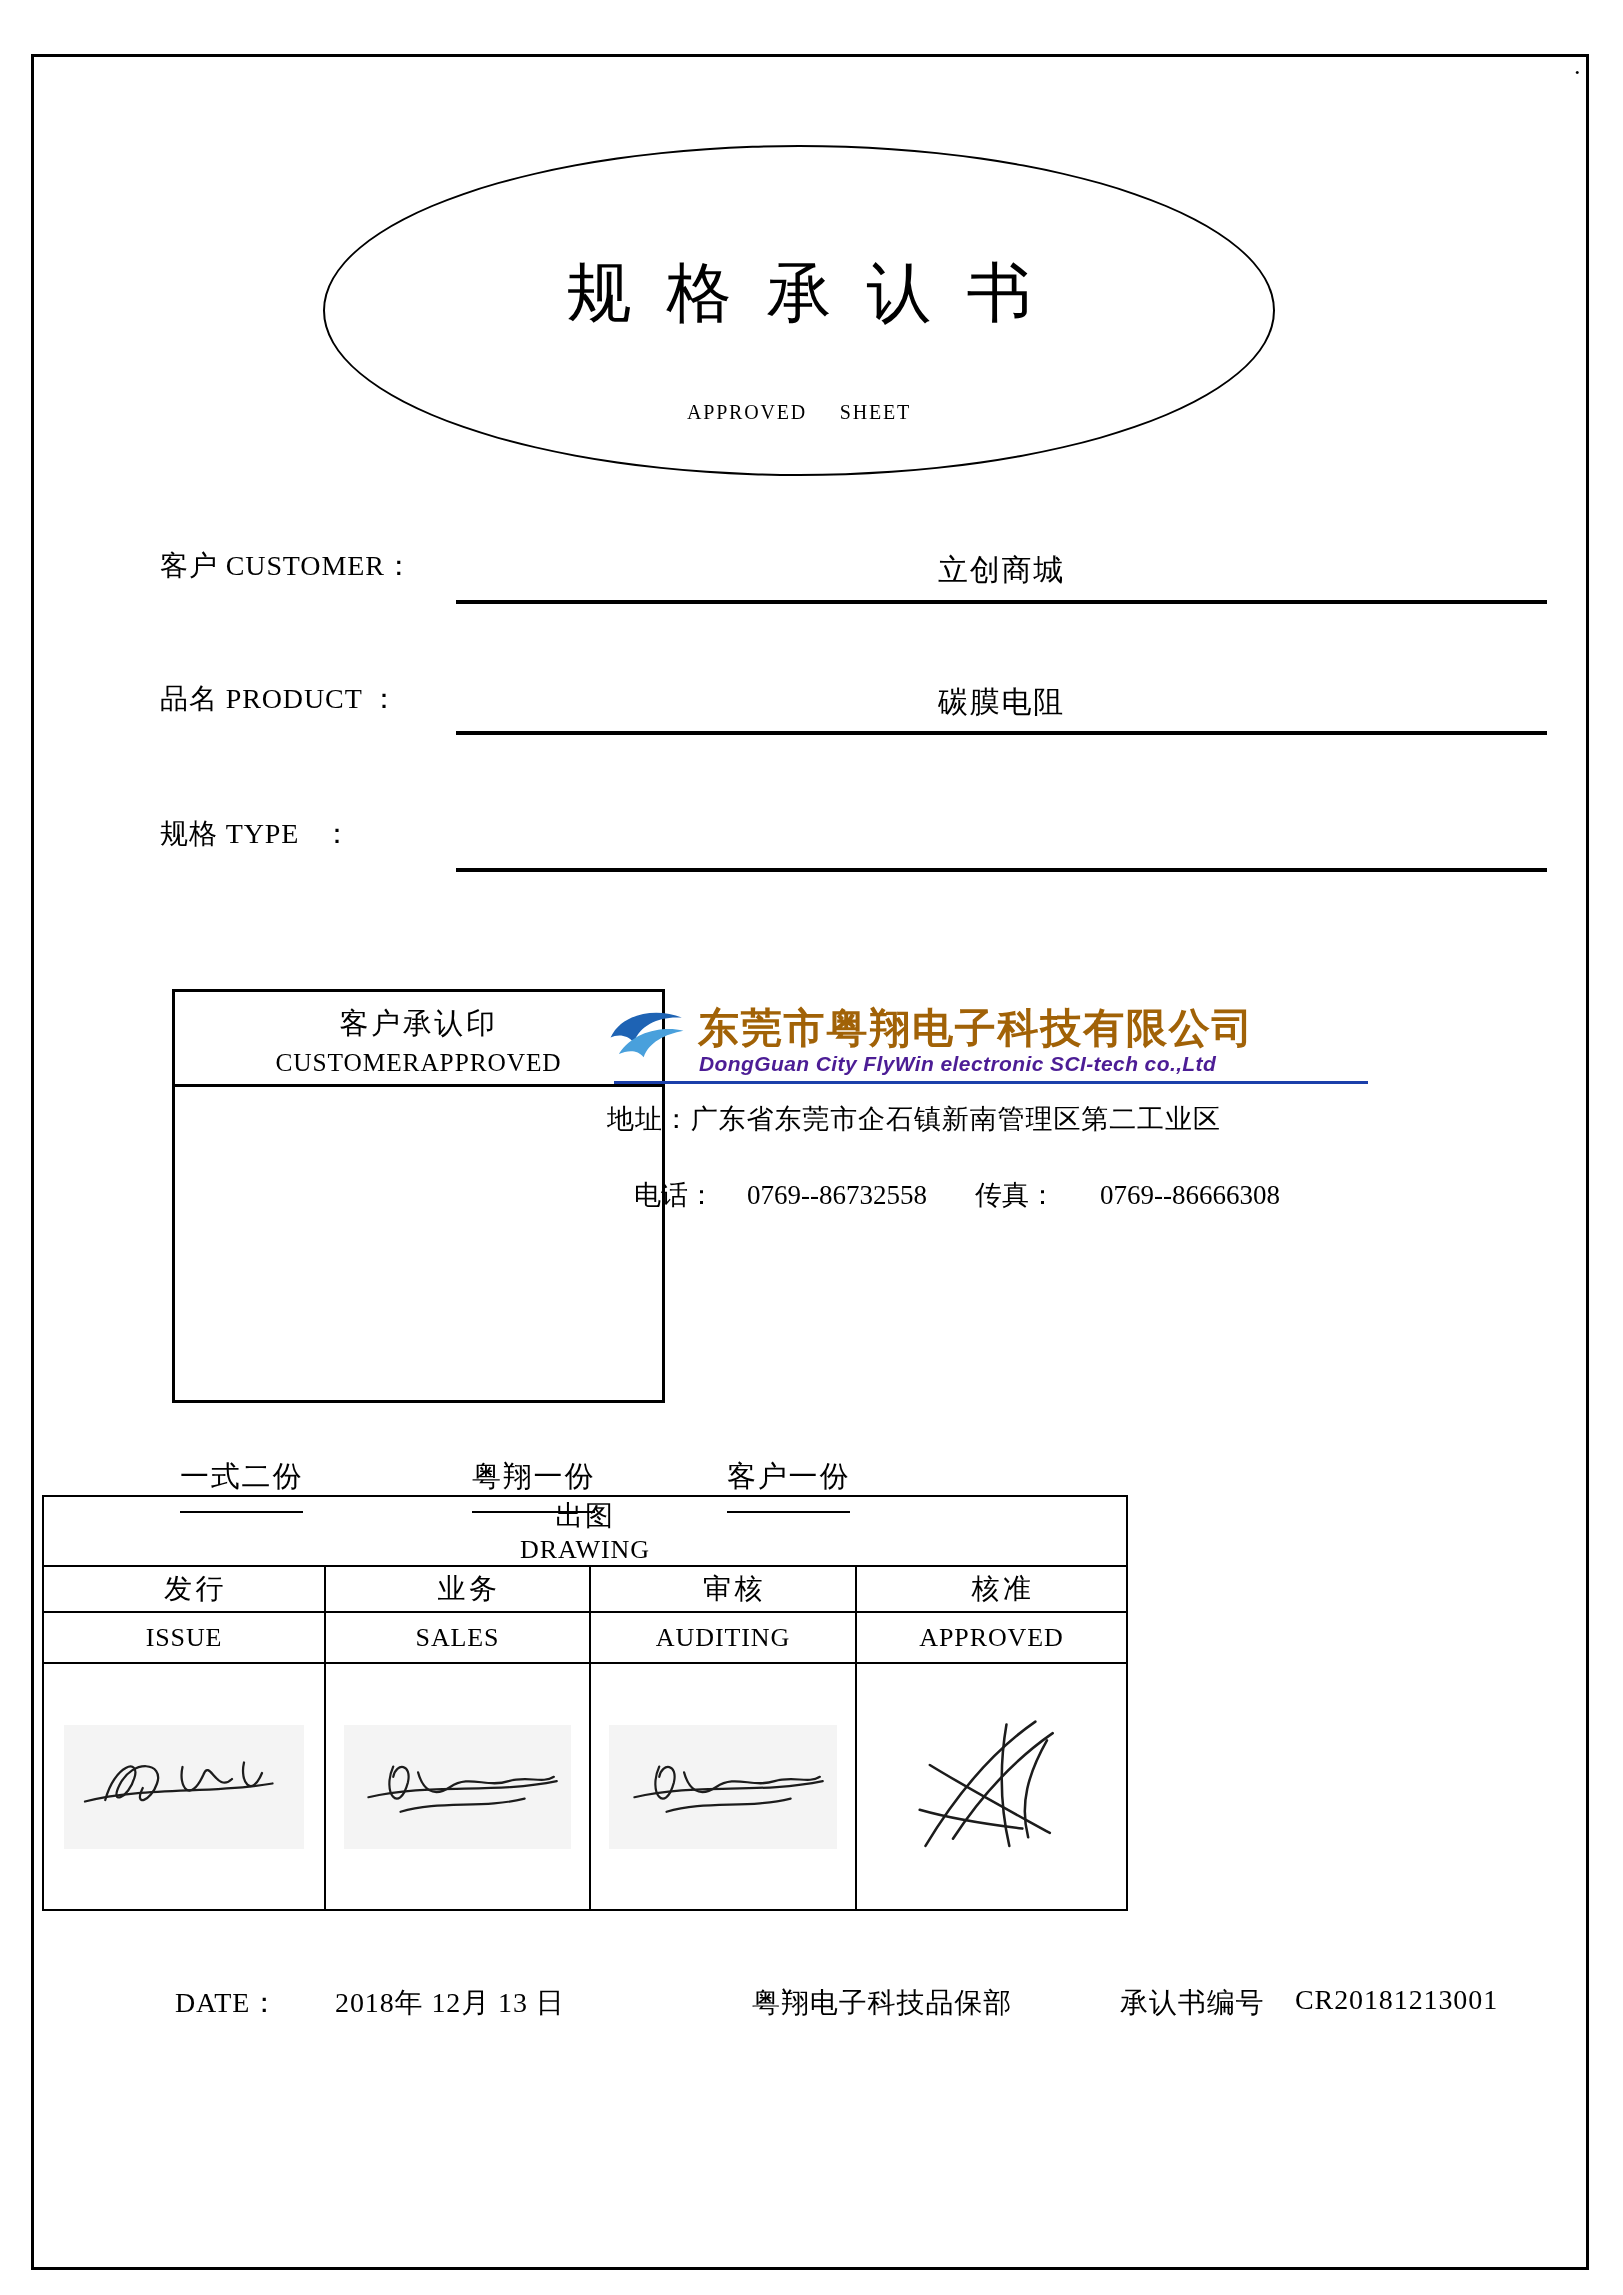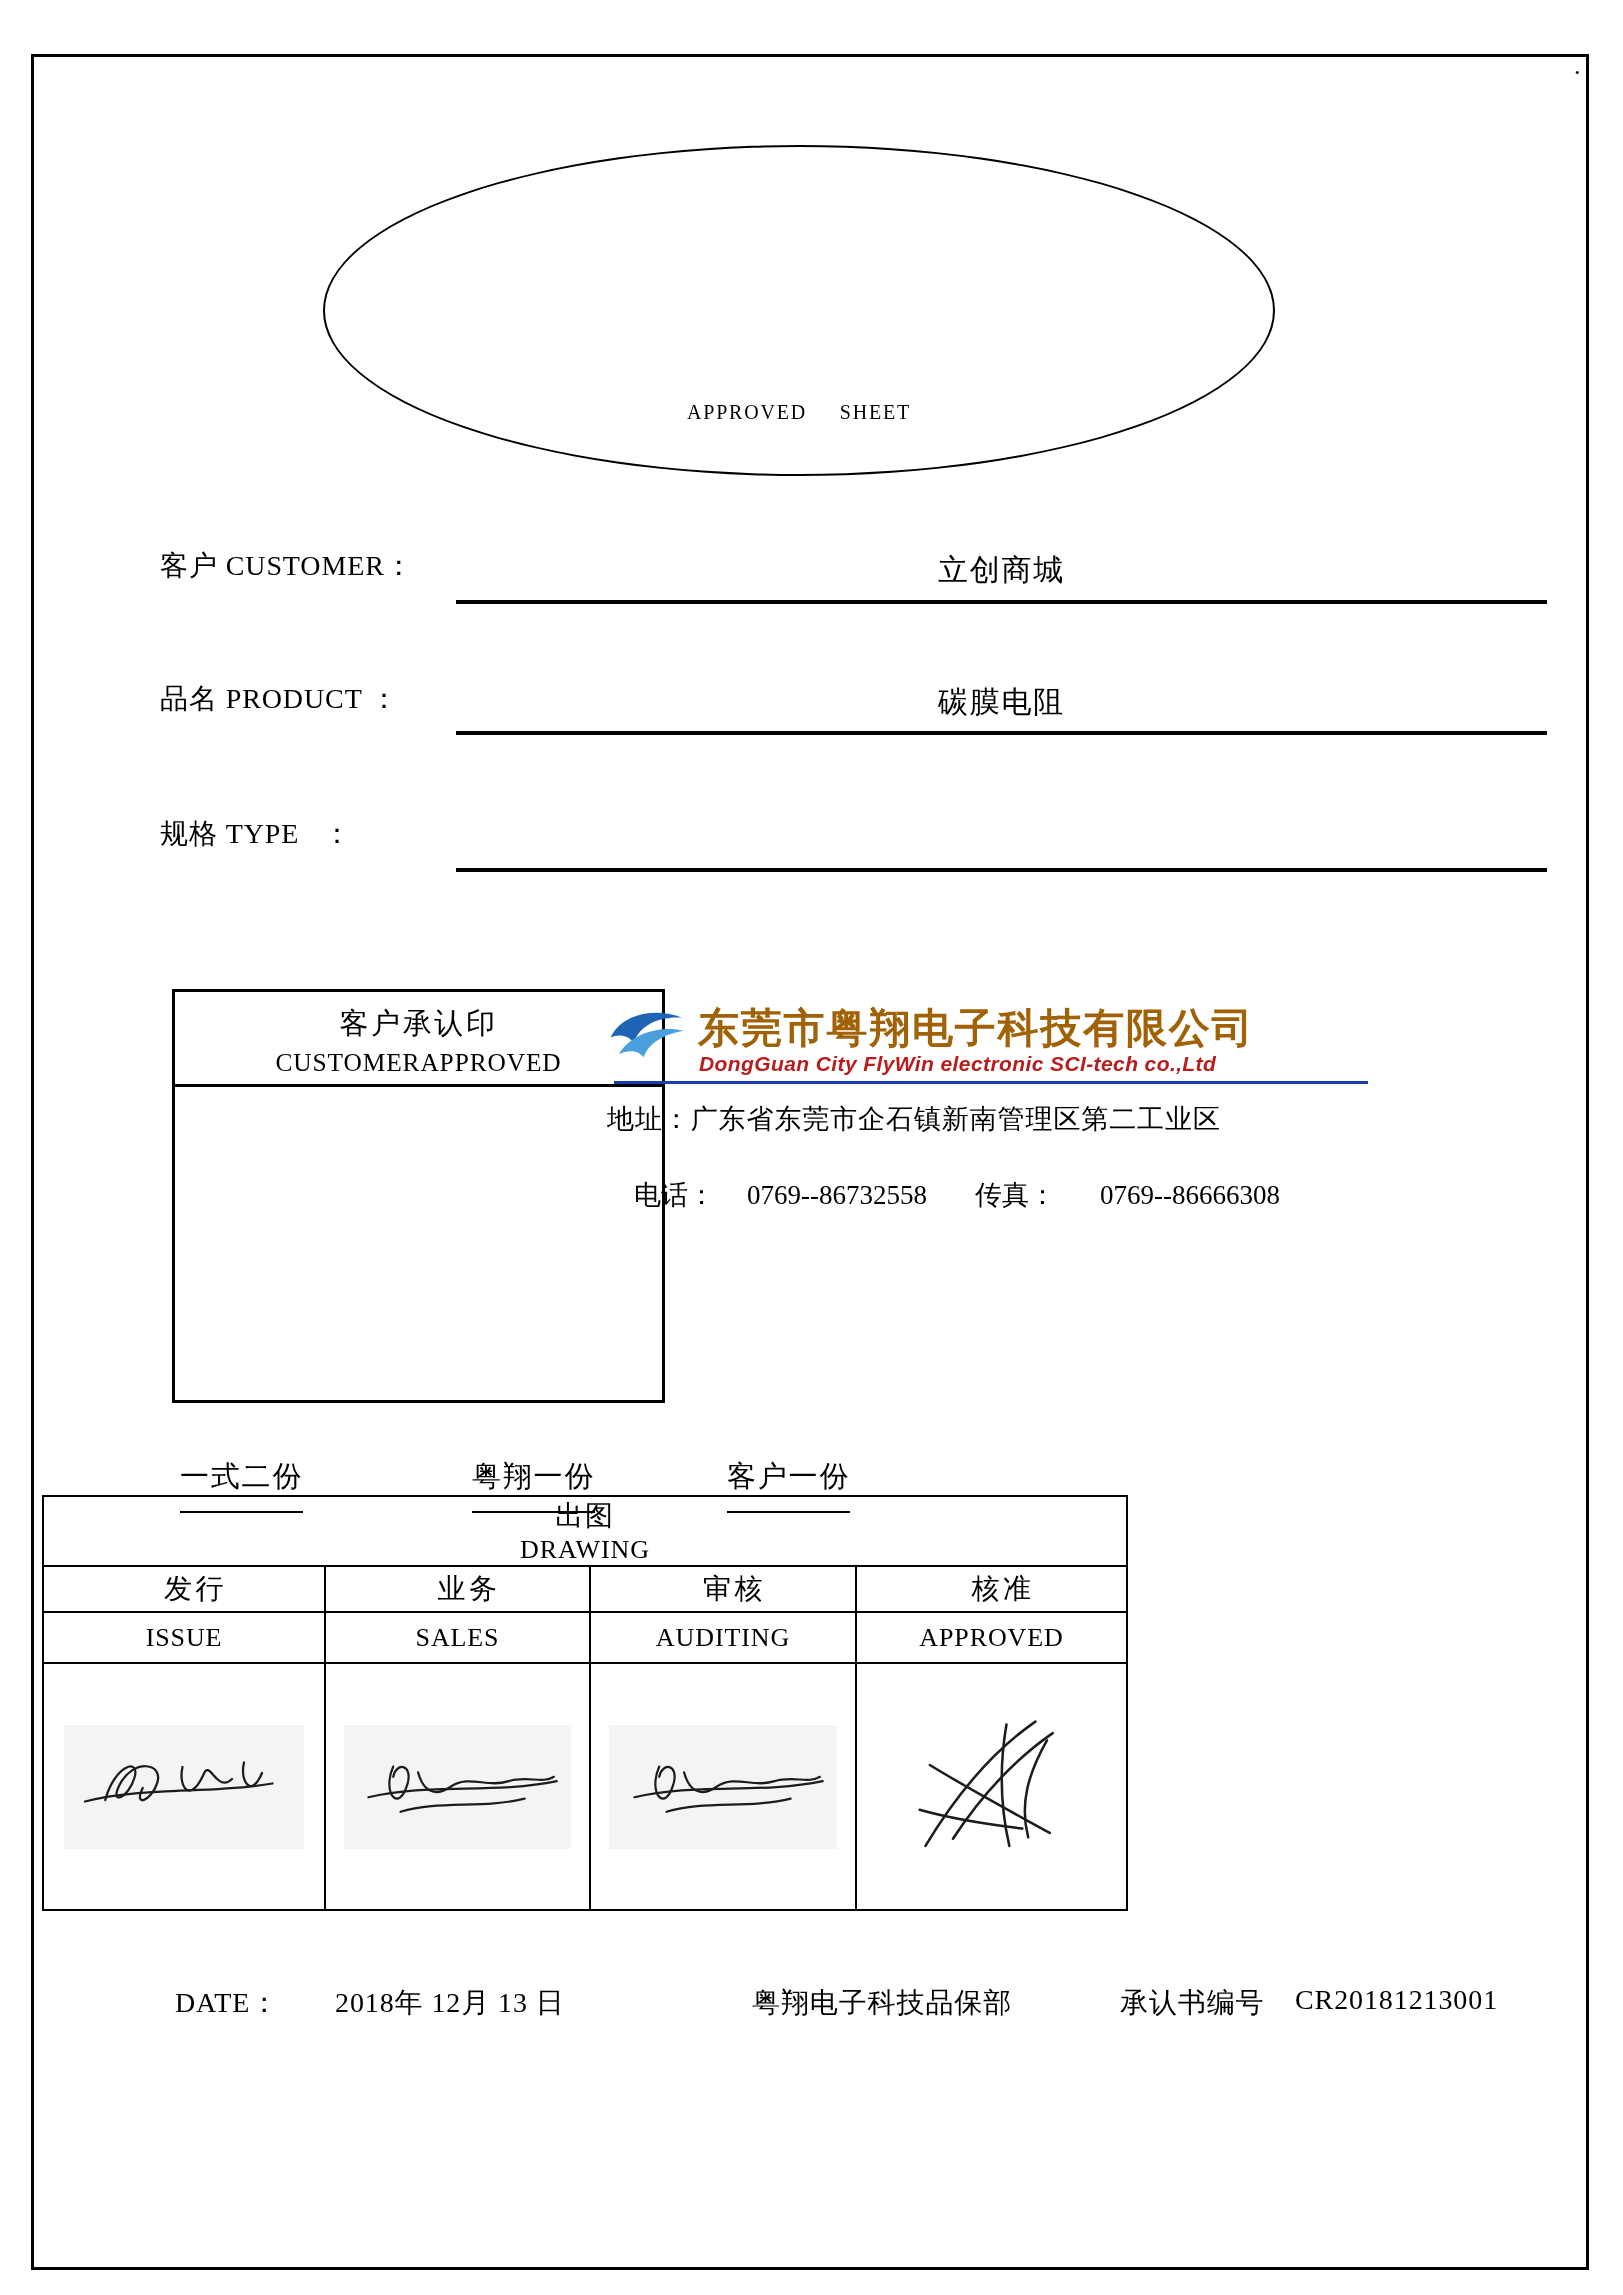--- a/index.html
+++ b/index.html
@@ -102,20 +102,21 @@
 </style>
 </head>
 <body>
 
 <div class="page">
 
   <span class="artifact-dot">.</span>
   <div class="frame"></div>
 
   <div class="ellipse">
+    <div class="title-cn">规格承认书</div>
     <div class="title-en">APPROVED SHEET</div>
   </div>
 
   <span class="flabel f1">客户 CUSTOMER：</span>
   <div class="fvalue fv1">立创商城</div>
   <div class="uline u1"></div>
 
   <span class="flabel f2">品名 PRODUCT ：</span>
   <div class="fvalue fv2">碳膜电阻</div>
   <div class="uline u2"></div>
@@ -129,21 +130,21 @@
       <div class="stamp-en">CUSTOMERAPPROVED</div>
     </div>
     <div class="stamp-area"></div>
   </div>
 
   <svg class="logo" viewBox="0 0 100 70" aria-hidden="true">
     <path d="M6,38 C20,8 62,2 92,14 C66,12 42,22 34,44 C26,34 14,34 6,38 Z" fill="#1e63b4"></path>
     <path d="M16,58 C34,30 70,24 94,30 C72,34 52,44 46,62 C38,52 26,54 16,58 Z" fill="#49a0dc"></path>
   </svg>
   <div class="co-cn" style="color:#a16207;">东莞市粤翔电子科技有限公司</div>
-  <div class="co-en" style="color:#b91c1c;">DongGuan City FlyWin electronic SCI-tech co.,Ltd</div>
+  <div class="co-en" style="color:#4c1d95;">DongGuan City FlyWin electronic SCI-tech co.,Ltd</div>
   <div class="co-underline" style="background:#1b3faa;"></div>
   <div class="co-addr">地址：广东省东莞市企石镇新南管理区第二工业区</div>
   <div class="co-phone">
     <span>电话：</span><span class="sp-num1">0769--86732558</span><span class="sp-fax">传真：</span><span class="sp-num2">0769--86666308</span>
   </div>
 
   <span class="copy c1">一式二份</span>
   <span class="copy c2">粤翔一份</span>
   <span class="copy c3">客户一份</span>
 

